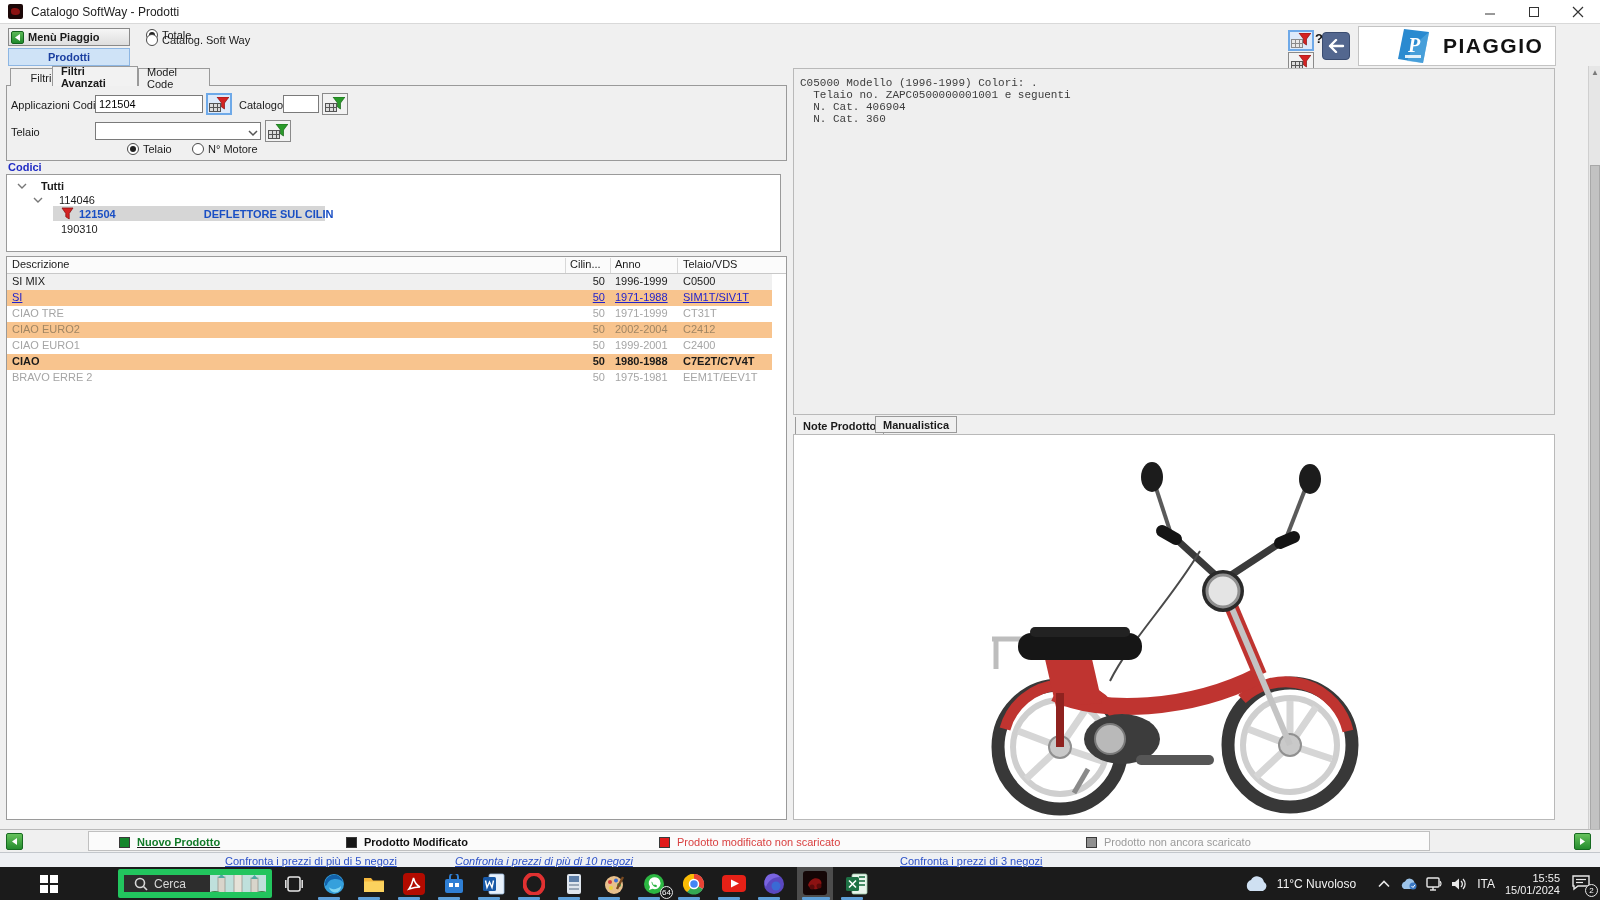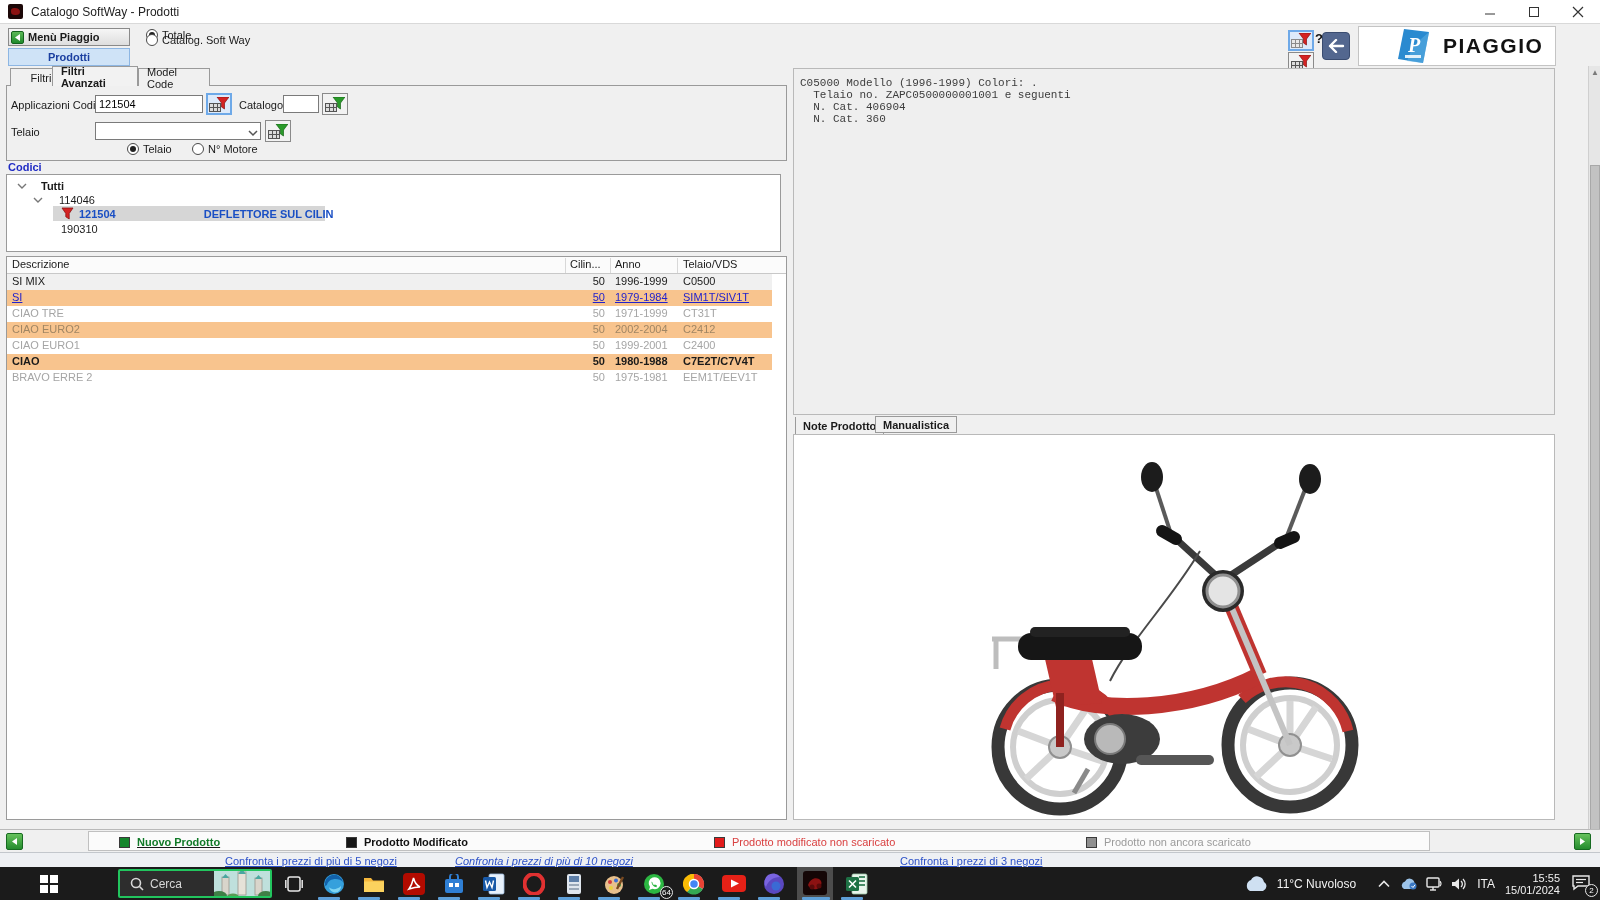--- a/index.html
+++ b/index.html
@@ -86,21 +86,21 @@
   .lsq { width:11px; height:11px; border:1px solid #3a3a3a; }
 
   
   .bgstrip { position:absolute; left:0; top:852px; width:1600px; height:15px; background:#eef0f3; border-top:1px solid #c3c7cc; overflow:hidden; }
   .bglink { position:absolute; top:2px; color:#2b50c8; text-decoration:underline; font-size:11px; white-space:nowrap; }
 
   
   .taskbar { position:absolute; left:0; top:867px; width:1600px; height:33px; background:#1b1b1b; display:block; }
   .tb-ico { position:absolute; top:0; width:38px; height:33px; display:flex; align-items:center; justify-content:center; }
   .runline { position:absolute; top:30px; height:3px; width:22px; background:#5e9fd8; border-radius:1px; }
-  .searchbox { position:absolute; left:118px; top:2px; width:154px; height:29px; background:#2d2d2d; border:2px solid #22c55e; border-radius:2px; display:flex; align-items:center; overflow:hidden; }
+  .searchbox { position:absolute; left:118px; top:2px; width:154px; height:29px; background:#2d2d2d; border:6px solid #22c55e; border-radius:2px; display:flex; align-items:center; overflow:hidden; }
   .searchbox .stext { color:#d8d8d8; font-size:12px; margin-left:6px; flex:1 1 auto; }
   .activetile { position:absolute; left:797px; top:0; width:36px; height:33px; background:#4d4d4d; }
   .tray { position:absolute; right:0; top:0; height:33px; display:flex; align-items:center; color:#f2f2f2; }
   .tray .t { font-size:12px; }
   .timeblock { text-align:right; font-size:11px; line-height:12px; margin:0 10px 0 10px; }
   .badge { position:absolute; width:13px; height:13px; background:#1b1b1b; border:1px solid #e8e8e8; border-radius:50%; color:#fff; font-size:8px; display:flex; align-items:center; justify-content:center; }
 </style>
 </head>
 <body>
 
@@ -291,21 +291,21 @@
     </div>
     <div class="trowb bg-first" style="top:17px;">
       <span class="cell c-desc">SI MIX</span>
       <span class="cell c-cil">50</span>
       <span class="cell c-anno">1996-1999</span>
       <span class="cell c-tel">C0500</span>
     </div>
     <div class="trowb bg-orange" style="top:33px;">
       <span class="cell c-desc txt-link">SI</span>
       <span class="cell c-cil txt-link">50</span>
-      <span class="cell c-anno txt-link">1979-1984</span>
+      <span class="cell c-anno txt-link">1971-1988</span>
       <span class="cell c-tel txt-link">SIM1T/SIV1T</span>
     </div>
     <div class="trowb txt-dim" style="top:49px;">
       <span class="cell c-desc">CIAO TRE</span>
       <span class="cell c-cil">50</span>
       <span class="cell c-anno">1971-1999</span>
       <span class="cell c-tel">CT31T</span>
     </div>
     <div class="trowb bg-orange txt-dimor" style="top:65px;">
       <span class="cell c-desc">CIAO EURO2</span>
@@ -412,21 +412,21 @@
     </div>
     <div class="legendbox">
       <div class="litem" style="left:30px;text-decoration:underline;">
         <span class="lsq" style="background:#15862c;"></span>
         <span style="color:#117a28; font-weight:bold;">Nuovo Prodotto</span>
       </div>
       <div class="litem" style="left:257px;">
         <span class="lsq" style="background:#161616;"></span>
         <span style="color:#111; font-weight:bold;">Prodotto Modificato</span>
       </div>
-      <div class="litem" style="left:625px;">
+      <div class="litem" style="left:570px;">
         <span class="lsq" style="background:#e21b1b;"></span>
         <span style="color:#d94040;">Prodotto modificato non scaricato</span>
       </div>
       <div class="litem" style="left:997px;">
         <span class="lsq" style="background:#8f8f8f;"></span>
         <span style="color:#9b9b9b;">Prodotto non ancora scaricato</span>
       </div>
     </div>
     <div class="navbtn" style="left:1574px;">
       <svg width="9" height="9">

